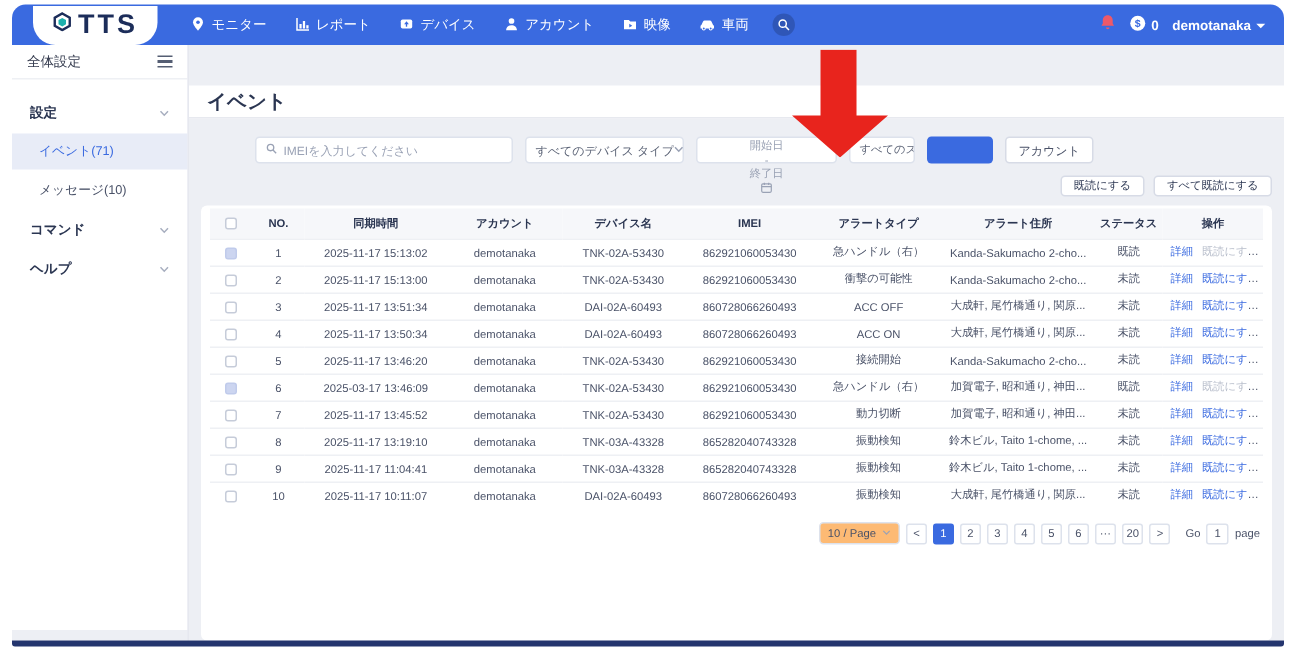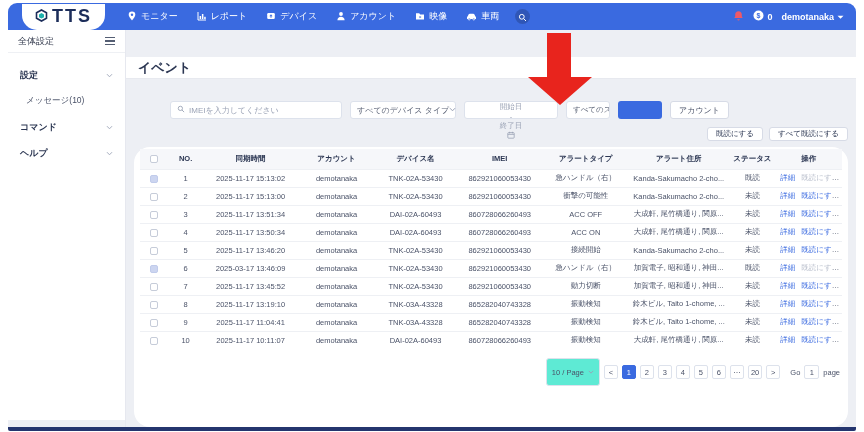--- a/index.html
+++ b/index.html
@@ -32,53 +32,53 @@
   .side-group.active{background:#3a6ae0;color:#fff;border-radius:4px;margin:2px 6px;padding:0 8px;}
   .chev{width:7px;height:7px;flex:none;}
   .chev svg{display:block;}
   .side-sub{height:24px;display:flex;align-items:center;padding:0 0 0 18px;font-size:8.5px;color:#4a5268;cursor:pointer;margin:2px 0;}
   .side-sub.active{background:#e8ecf7;color:#3a6ae0;}
 
   
   .main{flex:1;display:flex;flex-direction:column;border-left:1px solid #e6e8ef;min-width:0;}
   .title-bar{height:22px;background:#fff;display:flex;align-items:center;padding:0 12px;
     font-size:13px;font-weight:bold;color:#2b3652;border-bottom:1px solid #e7e9ef;flex:none;margin-top:27px;}
-  .filter-row{display:flex;align-items:flex-start;gap:8px;margin:22px 8px 0 8px;flex:none;padding-left:36px;}
+  .filter-row{display:flex;align-items:flex-start;gap:8px;margin:12px 8px 0 8px;flex:none;padding-left:36px;}
   .ctrl{height:18px;background:#fff;border:1px solid #dde2ec;border-radius:3px;display:flex;align-items:center;
     font-size:8px;color:#5a6275;padding:0 6px;white-space:nowrap;}
   .imei-input{width:172px;gap:4px;}
   .imei-input input{border:none;outline:none;width:100%;font-size:8px;color:#3c4358;font-family:inherit;background:transparent;}
   .imei-input input::placeholder{color:#9aa2b5;}
   .sel{justify-content:space-between;cursor:pointer;}
   .sel-device{width:106px;}
   .sel-status{width:44px;overflow:hidden;font-size:7.5px;}
   .date-range{width:94px;justify-content:space-between;font-size:7.5px;color:#98a0b3;flex-direction:column;}
   .btn-search{width:44px;height:18px;background:#3a6ae0;border:none;border-radius:3px;cursor:pointer;}
   .btn-reset{height:18px;padding:0 8px;background:#fff;border:1px solid #d7dbe6;border-radius:3px;
     font-size:8px;color:#4a5268;cursor:pointer;font-family:inherit;}
   .actions-row{display:flex;justify-content:flex-end;gap:6px;margin:8px 8px 0 8px;flex:none;}
   .btn-plain{height:14px;padding:0 8px;background:#fff;border:1px solid #d7dbe6;border-radius:3px;
     font-size:7.5px;color:#2b3652;cursor:pointer;font-family:inherit;display:flex;align-items:center;}
 
-  .card{background:#fff;margin:6px 8px 0 8px;border-radius:16px;flex:1;padding:2px 6px 0 6px;min-height:0;}
+  .card{background:#fff;margin:6px 8px 0 8px;border-radius:4px;flex:1;padding:2px 6px 0 6px;min-height:0;}
   table{width:100%;border-collapse:collapse;table-layout:fixed;}
   th{height:20px;background:#f6f7fa;color:#2b3652;font-size:7.5px;font-weight:bold;text-align:center;}
   td{height:18px;font-size:7.5px;color:#4a5268;text-align:center;border-top:1px solid #eef0f4;
     overflow:hidden;white-space:nowrap;text-overflow:ellipsis;padding:0 2px;}
   .cb{display:inline-block;width:8px;height:8px;border:1px solid #c6ccd9;border-radius:2px;background:#fff;cursor:pointer;vertical-align:middle;}
   .cb-read{background:#ccd5f0;border-color:#c0cbeb;}
   .link{color:#3a6ae0;cursor:pointer;margin:0 3px;text-decoration:none;}
   .link-disabled{color:#b9bfcc;}
   col.c-cb{width:4%;} col.c-no{width:5%;} col.c-time{width:13.5%;} col.c-acc{width:11%;}
   col.c-dev{width:11.5%;} col.c-imei{width:12.5%;} col.c-alert{width:12%;} col.c-addr{width:14.5%;}
   col.c-status{width:6.5%;} col.c-ops{width:9.5%;}
 
   .pagination{display:flex;align-items:center;justify-content:flex-end;gap:4px;margin-top:9px;
     font-size:7.5px;color:#4a5268;padding-right:2px;}
-  .pg-size{height:28px;border:1px solid #dde2ec;border-radius:3px;background:#5eead4;display:flex;align-items:center;gap:4px;padding:0 5px;cursor:pointer;}
+  .pg-size{height:15px;border:1px solid #dde2ec;border-radius:3px;background:#fdba74;display:flex;align-items:center;gap:4px;padding:0 5px;cursor:pointer;}
   .pg-btn{min-width:14px;height:14px;border:1px solid #dde2ec;border-radius:2px;background:#fff;
     display:inline-flex;align-items:center;justify-content:center;cursor:pointer;padding:0 2px;}
   .pg-active{background:#3a6ae0;border-color:#3a6ae0;color:#fff;}
   .pg-go-input{width:15px;height:14px;border:1px solid #dde2ec;border-radius:2px;text-align:center;
     font-size:7.5px;color:#4a5268;outline:none;font-family:inherit;}
 
   .footer-bar{height:4px;background:#24356e;border-radius:0 0 2px 2px;flex:none;}
 
   
   .red-arrow{position:absolute;left:528px;top:33px;width:64px;height:72px;z-index:50;pointer-events:none;
@@ -186,20 +186,23 @@
           </span>
       </div>
       <div class="side-list">
         <div class="side-group">
           <span>設定</span>
           <span class="chev">
               <svg width="7" height="7" viewBox="0 0 7 7">
                 <path d="M1 2.2 3.5 4.8 6 2.2" stroke="#a7aebf" stroke-width="1" fill="none"></path>
               </svg>
             </span>
+        </div>
+        <div class="side-sub active">
+          <span>イベント(71)</span>
         </div>
         <div class="side-sub">
           <span>メッセージ(10)</span>
         </div>
         <div class="side-group">
           <span>コマンド</span>
           <span class="chev">
               <svg width="7" height="7" viewBox="0 0 7 7">
                 <path d="M1 2.2 3.5 4.8 6 2.2" stroke="#a7aebf" stroke-width="1" fill="none"></path>
               </svg>

